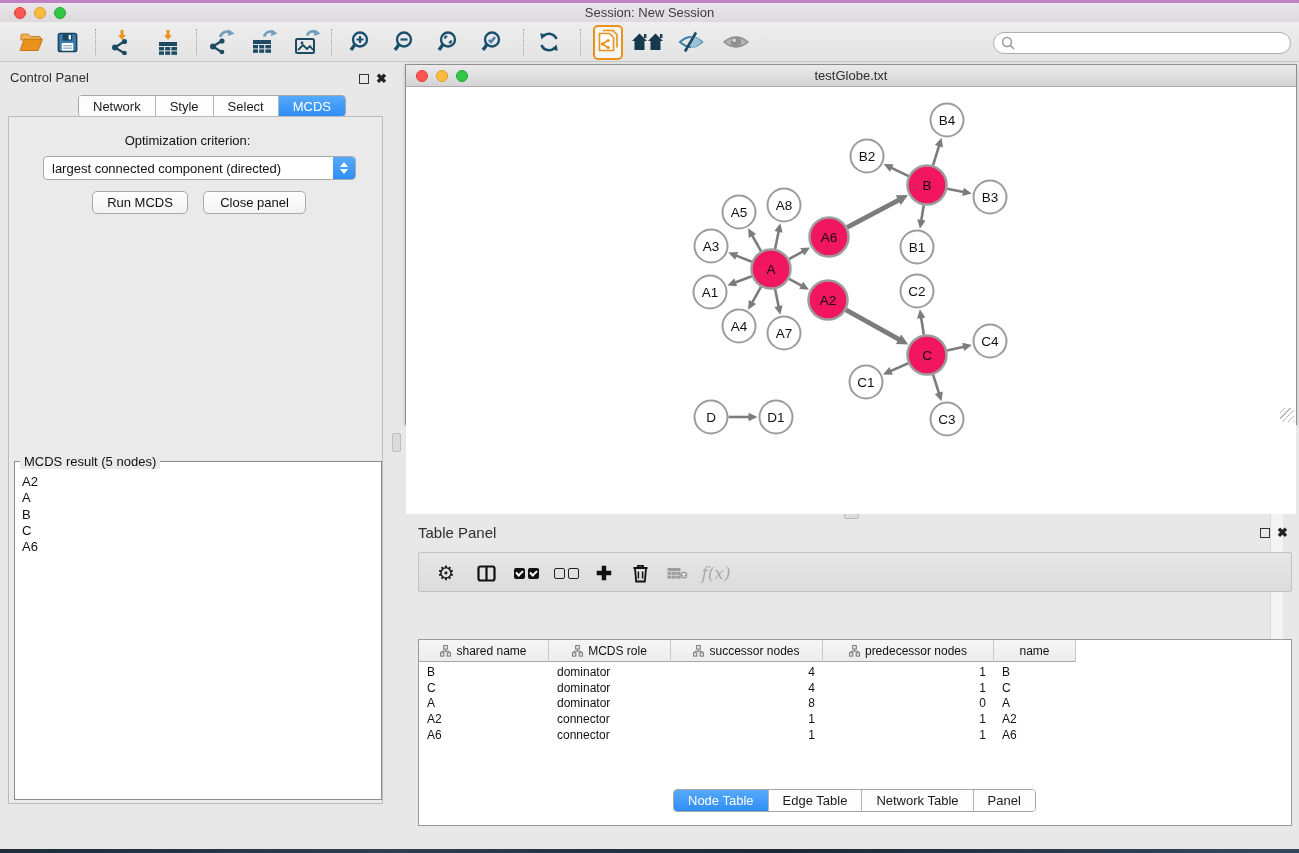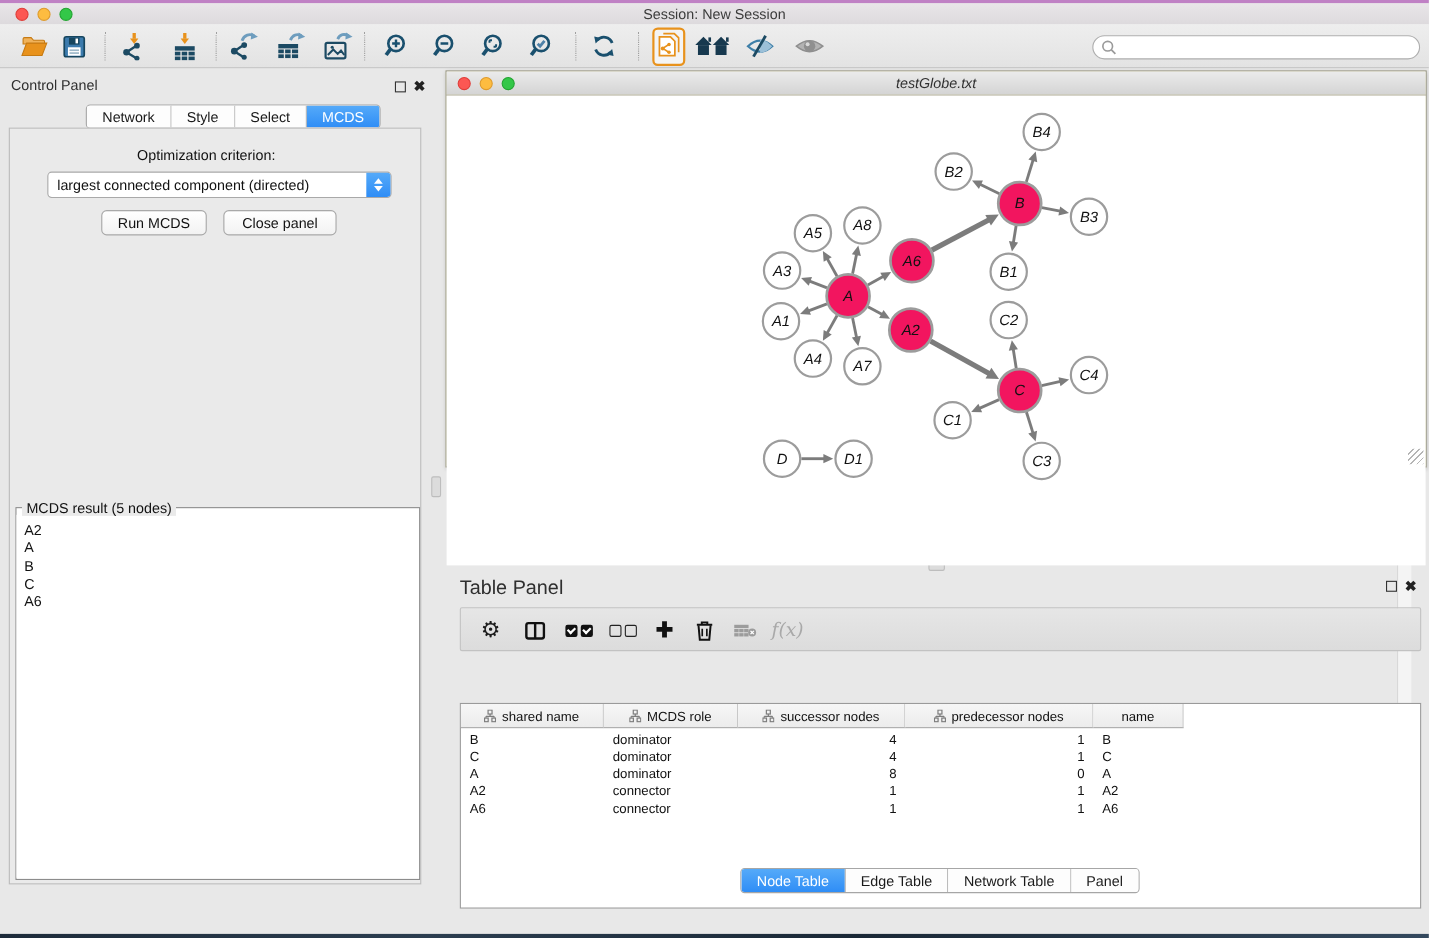--- a/index.html
+++ b/index.html
@@ -44,29 +44,29 @@
   .result-group { position:absolute; left:14px; top:461px; width:368px; height:339px; border:1px solid #8c8c8c; background:#ffffff; }
   .result-legend { position:absolute; left:20px; top:454px; background:#eaeaea; padding:0 4px; font-size:13px; color:#111; }
   .result-list { position:absolute; left:15px; top:468px; width:348px; height:330px; background:#fff; padding:6px 0 0 7px; font-size:13px; line-height:16.3px; color:#111; }
   .result-scroll { position:absolute; right:16px; top:463px; width:13px; height:335px; background:#f4f4f4; border-left:1px solid #d8d8d8; }
 
   
   .vsplit-handle { position:absolute; left:392px; top:433px; width:9px; height:19px; background:#dcdcdc; border:1px solid #bdbdbd; border-radius:2px; cursor:col-resize; }
   .hsplit-handle { position:absolute; left:844px; top:511px; width:15px; height:8px; background:#dcdcdc; border:1px solid #bdbdbd; border-radius:2px; cursor:row-resize; }
 
   
-  .net-frame { position:absolute; left:405px; top:64px; width:892px; height:361px; border:1px solid #8e8e8e; background:#fef9c3; box-shadow:0 1px 4px rgba(0,0,0,0.18);font-style:italic; }
+  .net-frame { position:absolute; left:405px; top:64px; width:892px; height:361px; border:1px solid #8e8e8e; background:#be185d; box-shadow:0 1px 4px rgba(0,0,0,0.18); }
   .net-titlebar { position:absolute; left:0; top:0; right:0; height:22px; background:linear-gradient(#ebebeb,#d4d4d4); border-bottom:1px solid #ababab; }
   .net-titlebar .title { position:absolute; left:0; right:0; top:3px; text-align:center; font-size:13px; color:#2f2f2f; }
   .net-canvas { position:absolute; left:0; top:22px; width:890px; height:427px; background:#fff; }
   .resize-grip { position:absolute; right:2px; bottom:2px; width:14px; height:14px;
      background:repeating-linear-gradient(135deg, transparent 0 3px, #b5b5b5 3px 4px); cursor:nwse-resize; }
 
   
-  .tp-title { position:absolute; left:418px; top:524px; font-size:18px; color:#2f2f2f; }
+  .tp-title { position:absolute; left:418px; top:524px; font-size:15px; color:#2f2f2f; }
   .tp-toolbar { position:absolute; left:418px; top:552px; width:874px; height:40px; background:linear-gradient(#e6e6e6,#dcdcdc); border:1px solid #c2c2c2; border-radius:2px; }
   .tp-icon { position:absolute; top:0; height:40px; display:flex; align-items:center; justify-content:center; cursor:pointer; }
   .gear-glyph { font-size:20px; color:#1c1c1c; line-height:20px; }
   .plus-glyph { font-size:19px; font-weight:bold; color:#111; line-height:19px; }
   .fx-glyph { font-family:"DejaVu Serif", serif; font-style:italic; font-size:17px; color:#a9a9a9;text-align:center; }
   .cb { width:11px; height:11px; border-radius:2px; display:inline-block; }
   .cb.on { background:#111; position:relative; }
   .cb.on::after { content:""; position:absolute; left:2px; top:2px; width:5px; height:3px; border-left:2px solid #fff; border-bottom:2px solid #fff; transform:rotate(-45deg); }
   .cb.off { border:1.5px solid #222; background:transparent; }
 

